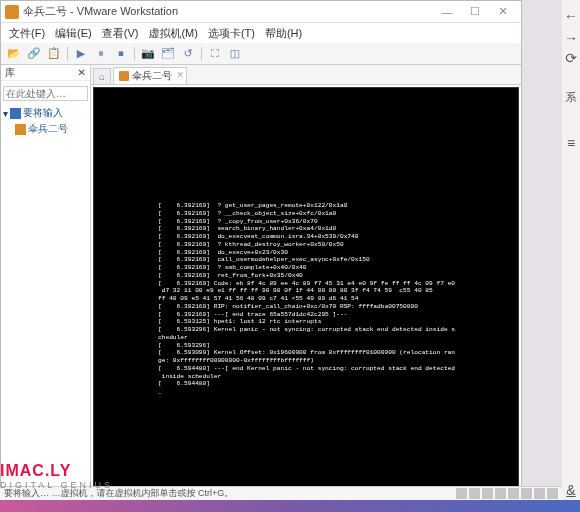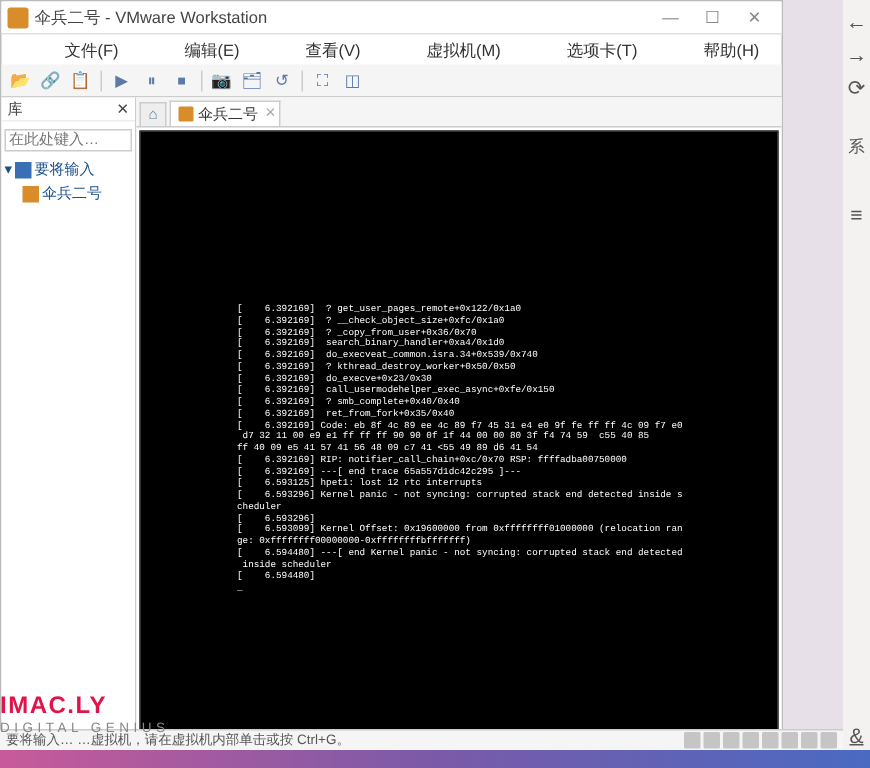--- a/index.html
+++ b/index.html
@@ -6,21 +6,21 @@
 html, body { width: 580px; height: 512px; overflow: hidden; background: #e8e0e8; }
 
 .window { position: absolute; left: 0; top: 0; width: 522px; height: 510px; background: #fff; border: 1px solid #bbb; display: flex; flex-direction: column; }
 .titlebar { height: 22px; background: #fff; display: flex; align-items: center; padding: 0 4px; font-size: 11px; color: #444; border-bottom: 1px solid #e0e0e0; }
 .titlebar .icon { width: 14px; height: 14px; background: #d98c2a; margin-right: 4px; border-radius: 2px; }
 .titlebar .title { flex: 1; }
 .winbtns { display: flex; gap: 0; }
 .winbtn { width: 28px; height: 18px; display: flex; align-items: center; justify-content: center; color: #888; font-size: 11px; }
 
 .menubar { height: 20px; display: flex; align-items: center; font-size: 11px; color: #333; padding: 0 4px; gap: 2px; }
-.menubar span { padding: 2px 4px; margin-left: 34px; }
+.menubar span { padding: 2px 4px; }
 
 .toolbar { height: 22px; display: flex; align-items: center; padding: 0 4px; gap: 2px; border-bottom: 1px solid #ccc; background: #f5f5f5; }
 .tbtn { width: 18px; height: 18px; display: flex; align-items: center; justify-content: center; font-size: 11px; color: #5a7aa8; }
 .tsep { width: 1px; height: 14px; background: #ccc; margin: 0 2px; }
 
 .body { flex: 1; display: flex; min-height: 0; }
 .sidebar { width: 90px; background: #fff; border-right: 1px solid #ccc; display: flex; flex-direction: column; }
 .sidehead { height: 16px; padding: 2px 4px; font-size: 10px; color: #444; border-bottom: 1px solid #eee; display: flex; align-items: center; justify-content: space-between; }
 .sidesearch { margin: 2px; }
 .sidesearch input { width: 100%; font-size: 10px; padding: 1px 2px; border: 1px solid #ccc; color: #888; }

